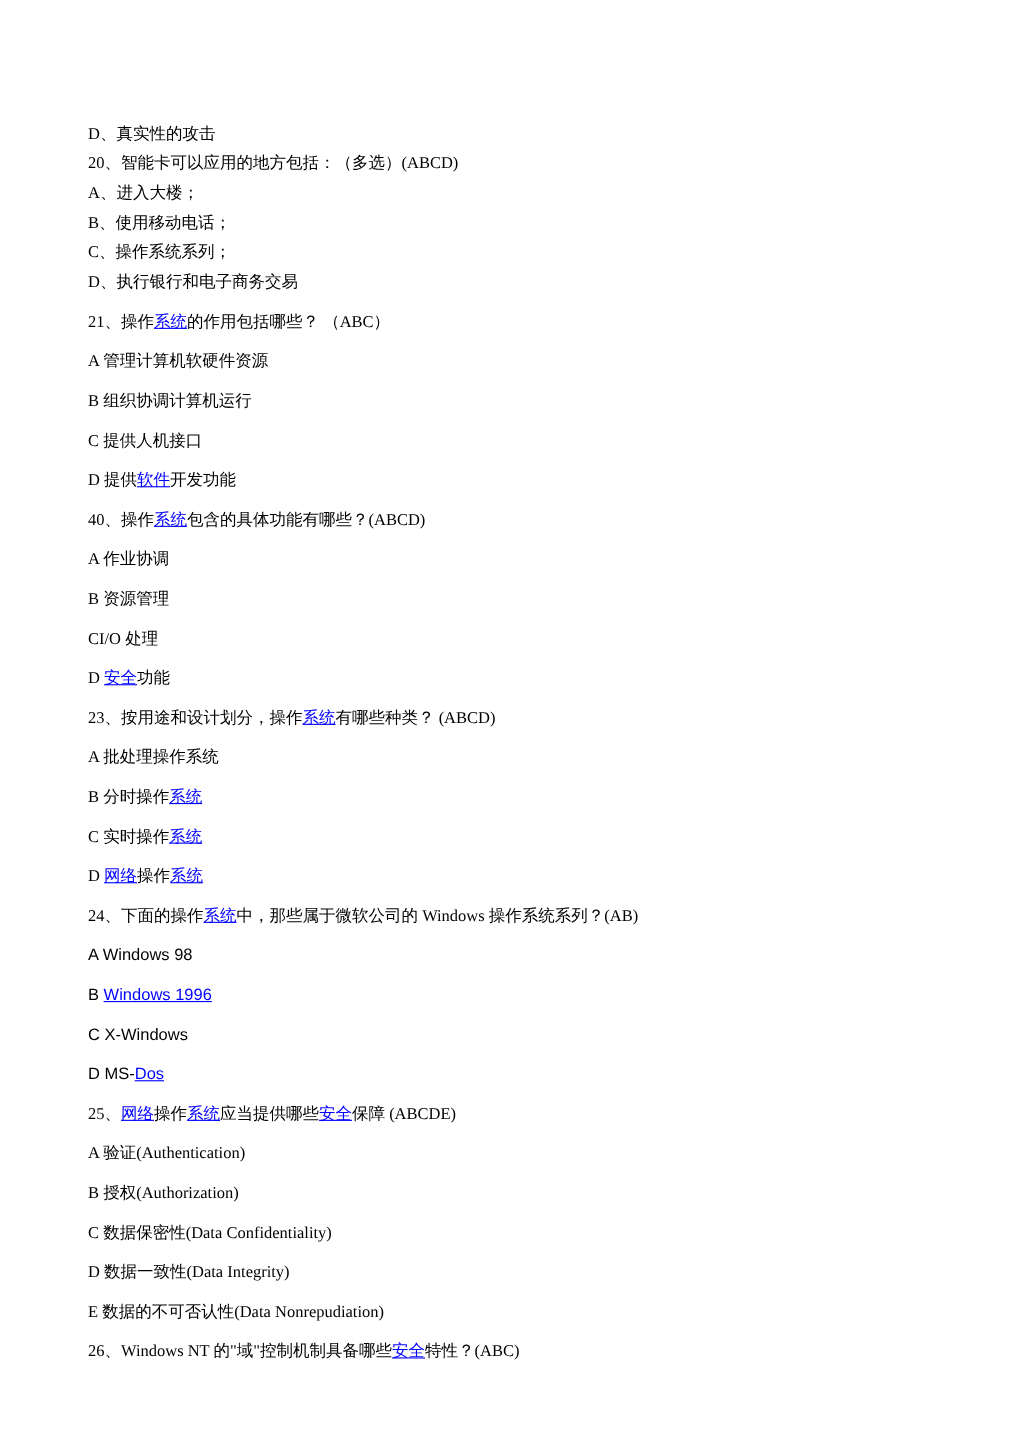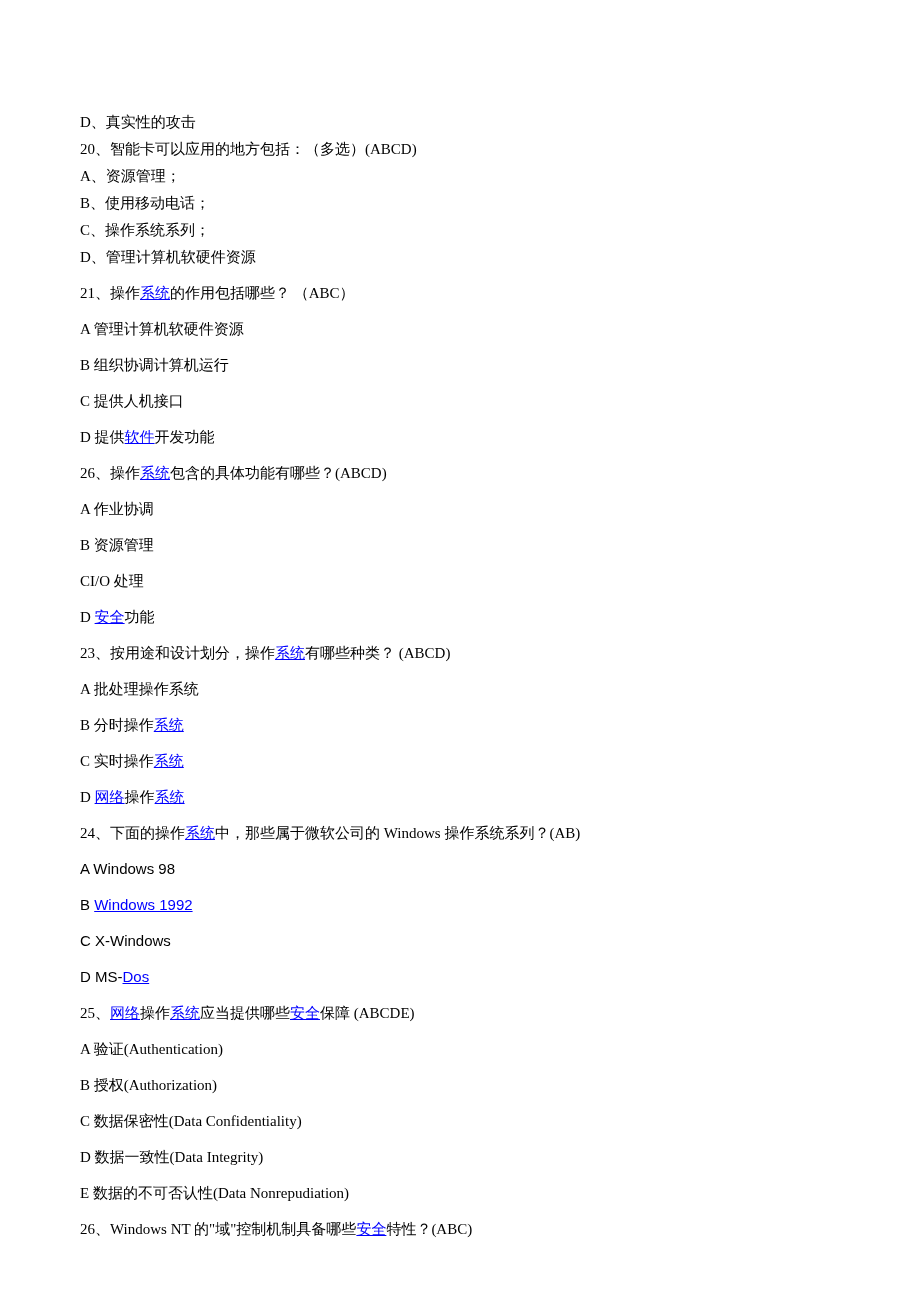--- a/index.html
+++ b/index.html
@@ -30,39 +30,39 @@
     }
     .arial {
       font-family: Liberation Sans, sans-serif;
     }
   </style>
 </head>
 <body>
 
 <div class="line">D、真实性的攻击</div>
 <div class="line">20、智能卡可以应用的地方包括：（多选）(ABCD)</div>
-<div class="line">A、资源管理；</div>
+<div class="line">A、进入大楼；</div>
 <div class="line">B、使用移动电话；</div>
 <div class="line">C、操作系统系列；</div>
-<div class="line">D、管理计算机软硬件资源</div>
+<div class="line">D、执行银行和电子商务交易</div>
 
 <div class="line spaced">
   <span>21、操作</span><a class="link">系统</a><span>的作用包括哪些？ （ABC）</span>
 </div>
 
 <div class="line spaced">A 管理计算机软硬件资源</div>
 <div class="line spaced">B 组织协调计算机运行</div>
 <div class="line spaced">C 提供人机接口</div>
 
 <div class="line spaced">
   <span>D 提供</span><a class="link">软件</a><span>开发功能</span>
 </div>
 
 <div class="line spaced">
-  <span>26、操作</span><a class="link">系统</a><span>包含的具体功能有哪些？(ABCD)</span>
+  <span>40、操作</span><a class="link">系统</a><span>包含的具体功能有哪些？(ABCD)</span>
 </div>
 
 <div class="line spaced">A 作业协调</div>
 <div class="line spaced">B 资源管理</div>
 <div class="line spaced">CI/O 处理</div>
 
 <div class="line spaced">
   <span>D </span><a class="link">安全</a><span>功能</span>
 </div>
 
@@ -84,21 +84,21 @@
   <span>D </span><a class="link">网络</a><span>操作</span><a class="link">系统</a>
 </div>
 
 <div class="line spaced">
   <span>24、下面的操作</span><a class="link">系统</a><span>中，那些属于微软公司的 Windows 操作系统系列？(AB)</span>
 </div>
 
 <div class="line spaced arial">A  Windows  98</div>
 
 <div class="line spaced arial">
-  <span>B  </span><a class="link">Windows  1992</a>
+  <span>B  </span><a class="link">Windows  1996</a>
 </div>
 
 <div class="line spaced arial">C  X-Windows</div>
 
 <div class="line spaced arial">
   <span>D  MS-</span><a class="link">Dos</a>
 </div>
 
 <div class="line spaced">
   <span>25、</span><a class="link">网络</a><span>操作</span><a class="link">系统</a><span>应当提供哪些</span><a class="link">安全</a><span>保障      (ABCDE)</span>

